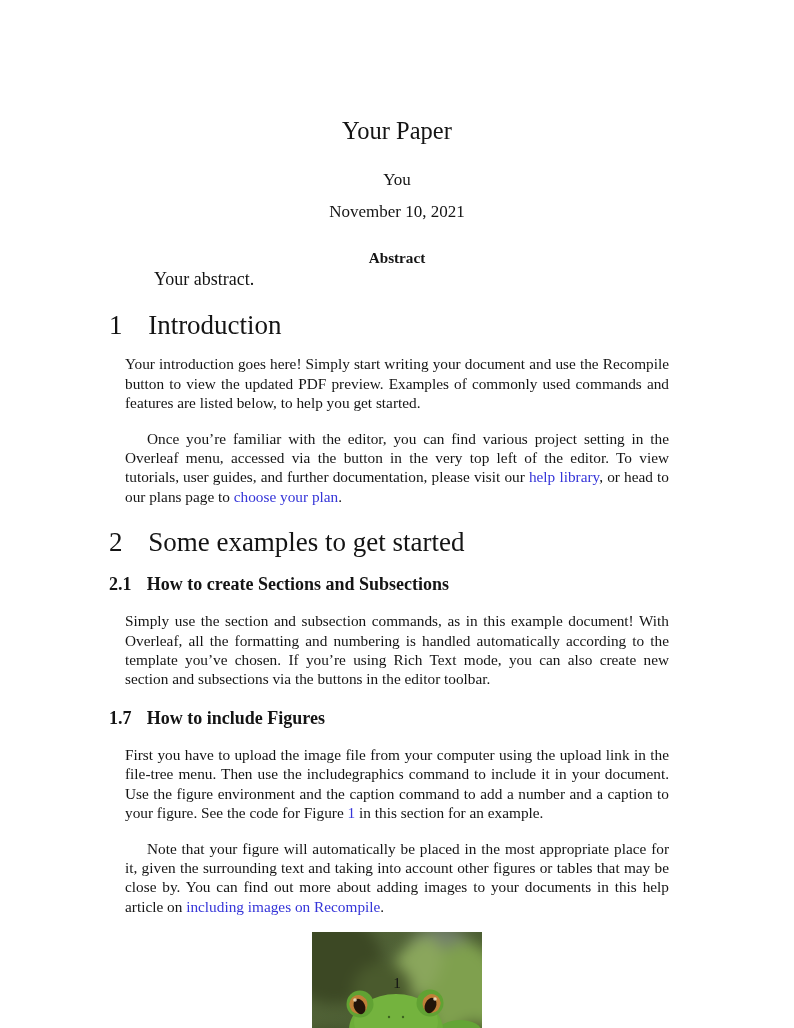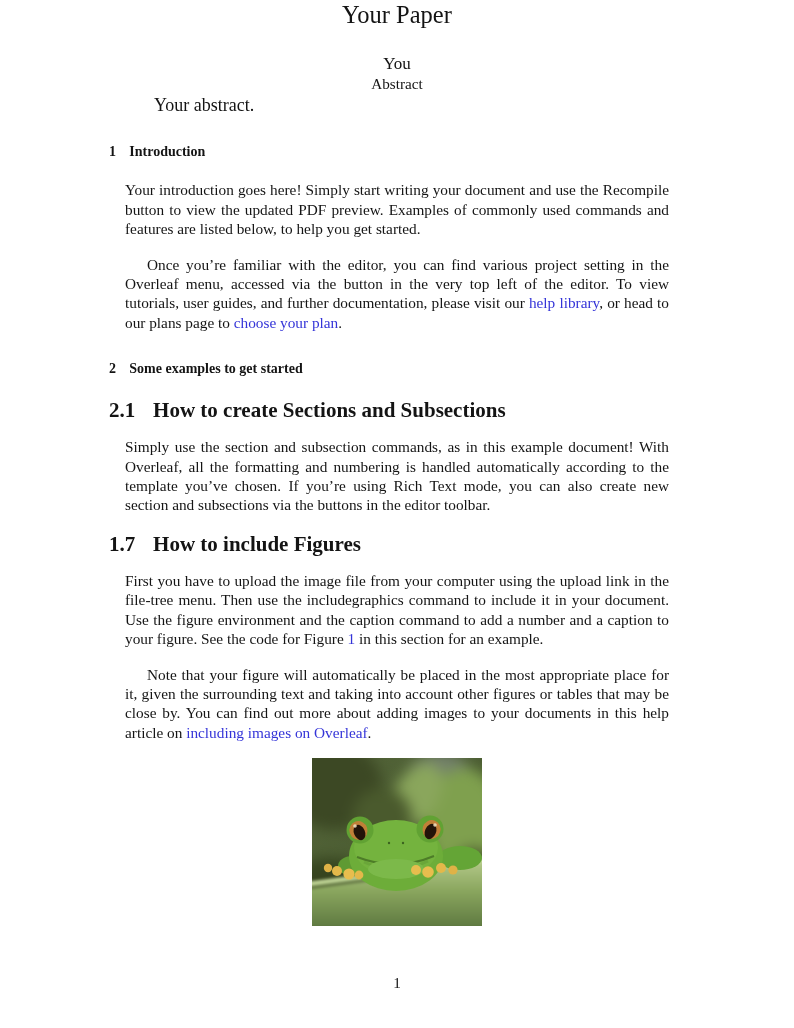--- a/index.html
+++ b/index.html
@@ -9,46 +9,48 @@
     height: 1028px;
     background: #ffffff;
     color: #141414;
     font-family: "Liberation Serif", "DejaVu Serif", serif;
     font-size: 15.3px;
     line-height: 19.4px;
     overflow: hidden;
   }
   .content { padding: 0 109px; }
   .doc-title {
+    padding-top: 116px;
     text-align: center;
     font-size: 24.5px;
     line-height: 30px;
     font-weight: 400;
   }
   .doc-author { text-align: center; font-size: 17px; line-height: 22px; margin-top: 23px; }
   .doc-date   { text-align: center; font-size: 17px; line-height: 22px; margin-top: 10px; }
   .abstract-head {
+    margin-top: 26px;
     text-align: center;
-    font-weight: normal;
+    font-weight: bold;
     font-size: 15.2px;
     line-height: 18px;
   }
   .abstract-body {
     margin: 3px 30px 0 30px;
     text-indent: 15px;
     font-size: 18px;
   }
   h1.sec {
-    font-size: 14px;
+    font-size: 27px;
     line-height: 25px;
     margin: 24px 0 10px 0;
-    font-weight: bold;
+    font-weight: normal;
   }
   h2.subsec {
-    font-size: 21px;
+    font-size: 18px;
     line-height: 21px;
     margin: 19px 0 9px 0;
     font-weight: bold;
   }
   .sec-num  { margin-right: 0.95em; }
   .sub-num  { margin-right: 0.85em; }
   p.body { margin: 16px; text-align: justify; }
   p.body.indent { text-indent: 22px; }
   a.lnk { color: #3434d8; text-decoration: none; cursor: pointer; }
   .figure-wrap { margin-top: 16px; text-align: center; }
@@ -72,39 +74,40 @@
   .blur05 { filter: blur(0.4px); }
 </style>
 </head>
 <body>
 
 <div class="page">
   <div class="content">
 
     <div class="doc-title">Your Paper</div>
     <div class="doc-author">You</div>
+    <div class="doc-date">November 10, 2021</div>
 
     <div class="abstract-head">Abstract</div>
     <div class="abstract-body">Your abstract.</div>
 
     <h1 class="sec"><span class="sec-num">1</span><span>Introduction</span></h1>
 
     <p class="body">Your introduction goes here! Simply start writing your document and use the Recompile button to view the updated PDF preview. Examples of commonly used commands and features are listed below, to help you get started.</p>
     <p class="body indent"><span>Once you’re familiar with the editor, you can find various project setting in the Overleaf menu, accessed via the button in the very top left of the editor. To view tutorials, user guides, and further documentation, please visit our </span><a class="lnk">help library</a><span>, or head to our plans page to </span><a class="lnk">choose your plan</a><span>.</span></p>
 
     <h1 class="sec"><span class="sec-num">2</span><span>Some examples to get started</span></h1>
 
     <h2 class="subsec"><span class="sub-num">2.1</span><span>How to create Sections and Subsections</span></h2>
 
     <p class="body">Simply use the section and subsection commands, as in this example document! With Overleaf, all the formatting and numbering is handled automatically according to the template you’ve chosen. If you’re using Rich Text mode, you can also create new section and subsections via the buttons in the editor toolbar.</p>
 
     <h2 class="subsec"><span class="sub-num">1.7</span><span>How to include Figures</span></h2>
 
     <p class="body"><span>First you have to upload the image file from your computer using the upload link in the file-tree menu. Then use the includegraphics command to include it in your document. Use the figure environment and the caption command to add a number and a caption to your figure. See the code for Figure </span><a class="lnk">1</a><span> in this section for an example.</span></p>
-    <p class="body indent"><span>Note that your figure will automatically be placed in the most appropriate place for it, given the surrounding text and taking into account other figures or tables that may be close by. You can find out more about adding images to your documents in this help article on </span><a class="lnk">including images on Overleaf</a><span>.</span></p>
+    <p class="body indent"><span>Note that your figure will automatically be placed in the most appropriate place for it, given the surrounding text and taking into account other figures or tables that may be close by. You can find out more about adding images to your documents in this help article on </span><a class="lnk">including images on Recompile</a><span>.</span></p>
 
     <div class="figure-wrap">
       <div class="frog-box">
         <svg width="170" height="168" viewBox="0 0 170 168" xmlns="http://www.w3.org/2000/svg">
           <defs>
             <linearGradient id="bgG" x1="0" y1="0" x2="1" y2="1">
               <stop offset="0" stop-color="#55663a"></stop>
               <stop offset="1" stop-color="#41532a"></stop>
             </linearGradient>
             <linearGradient id="brG" x1="0" y1="0" x2="0" y2="1">

